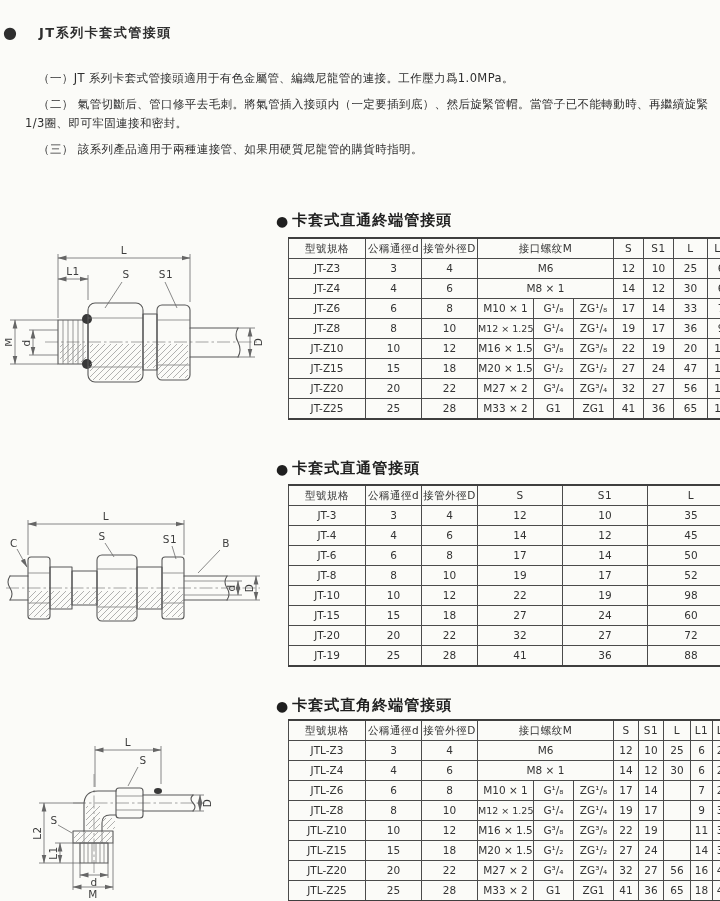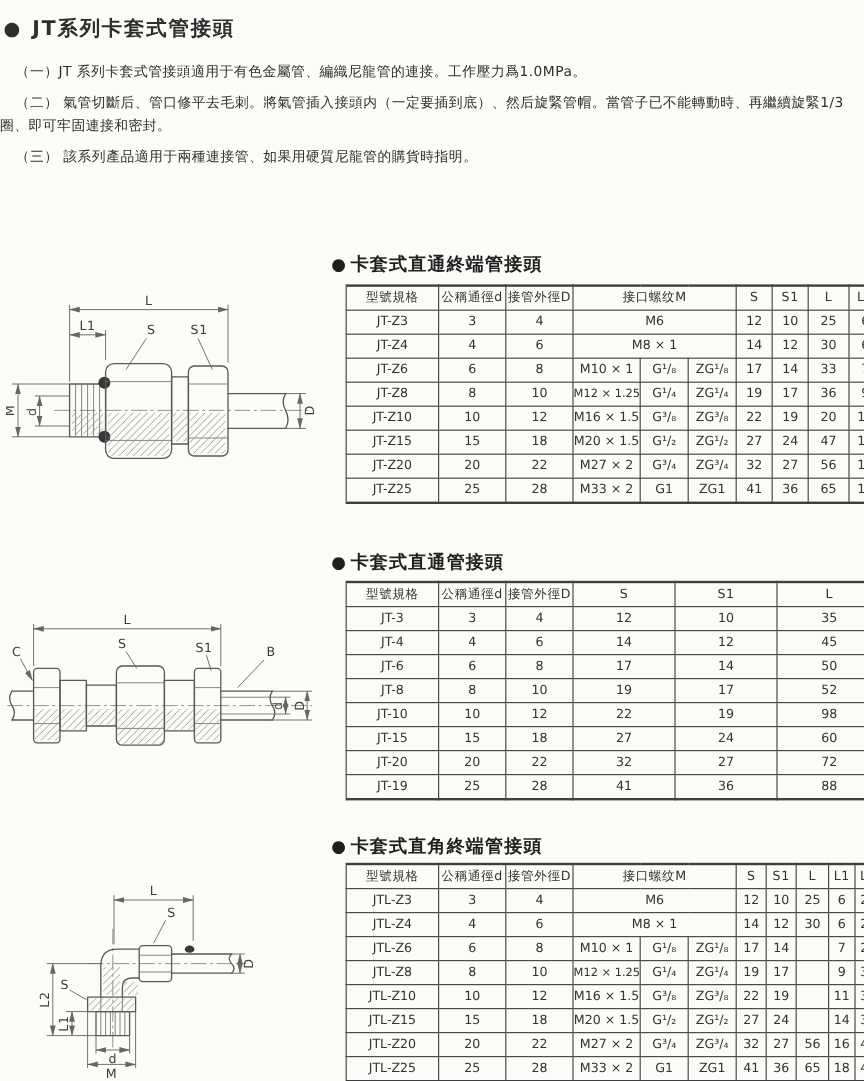--- a/index.html
+++ b/index.html
@@ -6,23 +6,23 @@
   body{
     width:720px;height:901px;position:relative;overflow:hidden;
     background:#fbfbf8;color:#2e2e2e;
     font-family:"DejaVu Sans","Liberation Sans",sans-serif;
   }
   .page{position:absolute;inset:0;}
 
   
   .doc-title{display:flex;align-items:center;gap:5px;padding:7px 0 0 3px;}
   .doc-title .t-bullet{font-size:16px;line-height:1;}
-  .doc-title h1{font-size:17px;font-weight:bold;margin:5px;letter-spacing:1.5px;}
+  .doc-title h1{font-size:13px;font-weight:bold;margin:17px;letter-spacing:1.5px;}
   .notes{padding:2px 4px 0 0;}
-  p.note{font-size:11.5px;line-height:1.6;letter-spacing:.4px;margin:8px 0 0 0;text-indent:13px;}
+  p.note{font-size:11.5px;line-height:1.6;letter-spacing:.4px;margin:8px 0 0 0;text-indent:13px;padding-left:25px;}
   .mark-row{display:flex;font-size:11.5px;margin:10px 0 0 2px;letter-spacing:.4px;}
   .mark-label{white-space:nowrap;}
   .mark-items{display:flex;flex-direction:column;gap:11px;margin-left:20px;}
   .mark-item{white-space:nowrap;}
   .circled{
     display:inline-flex;width:12px;height:12px;border:1px solid #4d4d4d;border-radius:50%;
     font-size:8.5px;line-height:1;align-items:center;justify-content:center;
     margin-right:1px;vertical-align:-2px;color:#3a3a3a;
   }
 

